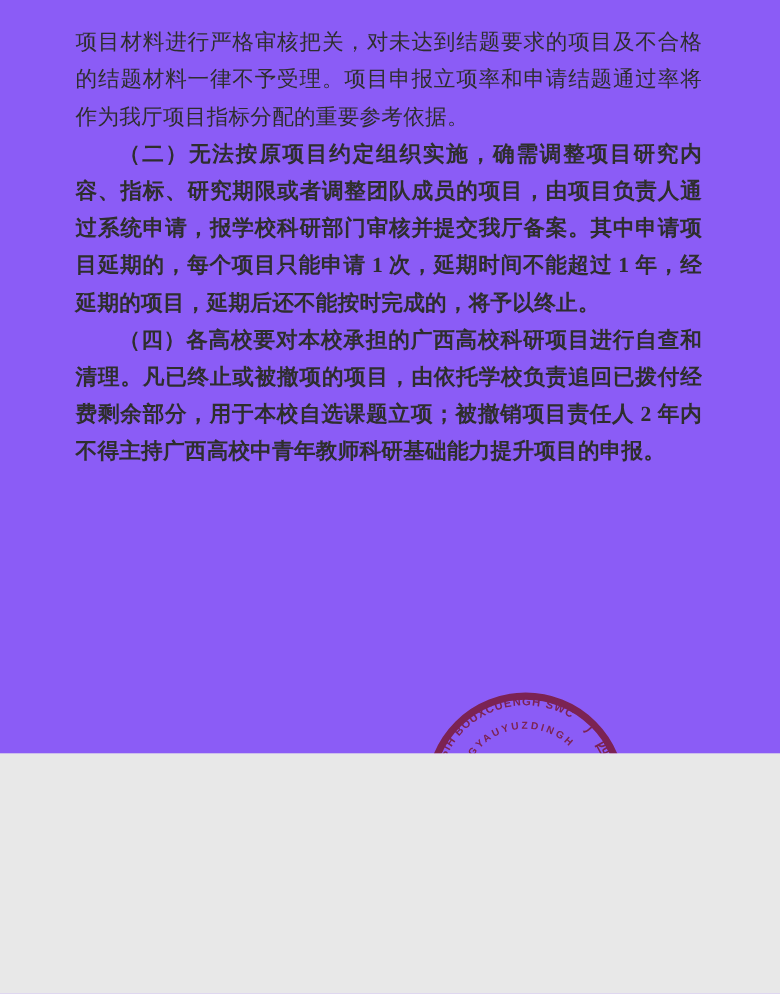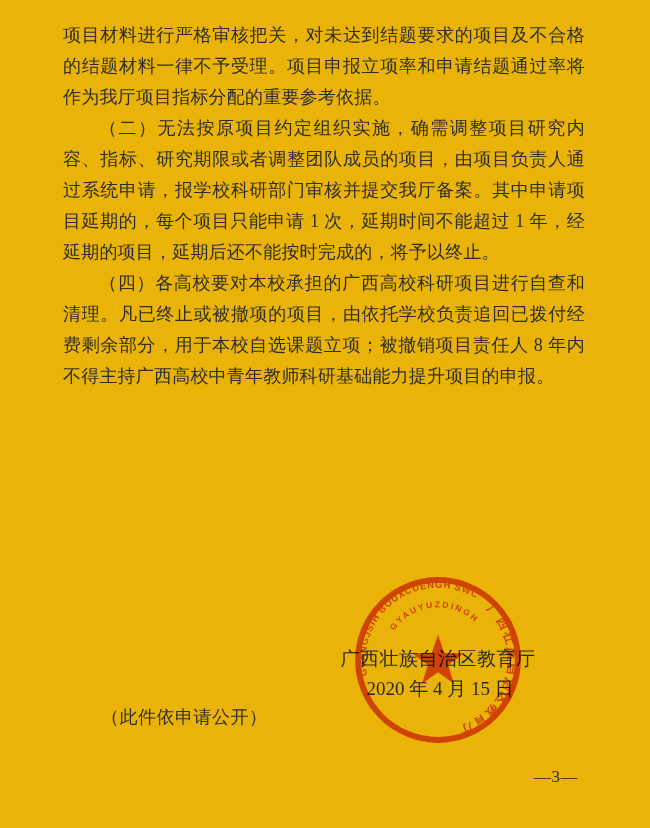--- a/index.html
+++ b/index.html
@@ -3,40 +3,40 @@
 <meta charset="utf-8">
 <style>
   html, body {
     margin: 0;
     padding: 0;
     background: #e8e8e8;
   }
   .page {
     position: relative;
     width: 650px;
-    height: 828px;
+    height: 628px;
     margin: 0 auto;
-    background: #eab308;
+    background: #8b5cf6;
     overflow: hidden;
     font-family: "Liberation Serif", "DejaVu Serif", serif;
     color: #2e2e2e;
   }
   .body-text {
     position: absolute;
     left: 63px;
     top: 20px;
     width: 522px;
     font-size: 18px;
     line-height: 31px;
     text-align: justify;
     text-justify: inter-ideograph;
     letter-spacing: 0.2px;
   }
   .para { margin: 0; }
-  .para.indent { text-indent: 2em; }
+  .para.indent { text-indent: 2em; font-weight: bold; }
   .sign-agency {
     position: absolute;
     top: 646px;
     left: 438px;
     transform: translateX(-50%);
     font-size: 19px;
     letter-spacing: 0.5px;
     white-space: nowrap;
     color: #2a2a2a;
   }
@@ -98,21 +98,21 @@
   }
 </style>
 </head>
 <body>
 
 <div class="page">
 
   <div class="body-text">
     <p class="para">项目材料进行严格审核把关，对未达到结题要求的项目及不合格的结题材料一律不予受理。项目申报立项率和申请结题通过率将作为我厅项目指标分配的重要参考依据。</p>
     <p class="para indent">（二）无法按原项目约定组织实施，确需调整项目研究内容、指标、研究期限或者调整团队成员的项目，由项目负责人通过系统申请，报学校科研部门审核并提交我厅备案。其中申请项目延期的，每个项目只能申请 1 次，延期时间不能超过 1 年，经延期的项目，延期后还不能按时完成的，将予以终止。</p>
-    <p class="para indent">（四）各高校要对本校承担的广西高校科研项目进行自查和清理。凡已终止或被撤项的项目，由依托学校负责追回已拨付经费剩余部分，用于本校自选课题立项；被撤销项目责任人 8 年内不得主持广西高校中青年教师科研基础能力提升项目的申报。</p>
+    <p class="para indent">（四）各高校要对本校承担的广西高校科研项目进行自查和清理。凡已终止或被撤项的项目，由依托学校负责追回已拨付经费剩余部分，用于本校自选课题立项；被撤销项目责任人 2 年内不得主持广西高校中青年教师科研基础能力提升项目的申报。</p>
   </div>
 
   <div class="sign-agency">广西壮族自治区教育厅</div>
   <div class="sign-date">2020 年 4 月 15 日</div>
 
   <div class="note">（此件依申请公开）</div>
 
   <div class="page-num">—3—</div>
 
   <svg class="seal" viewBox="0 0 200 200" aria-hidden="true">

